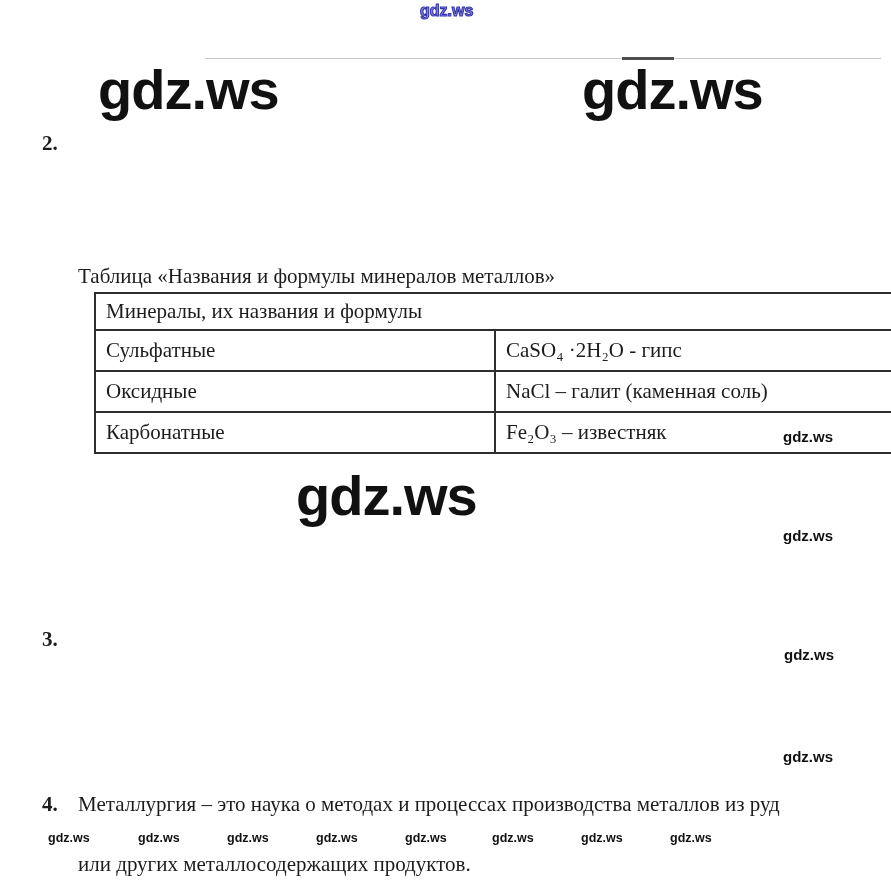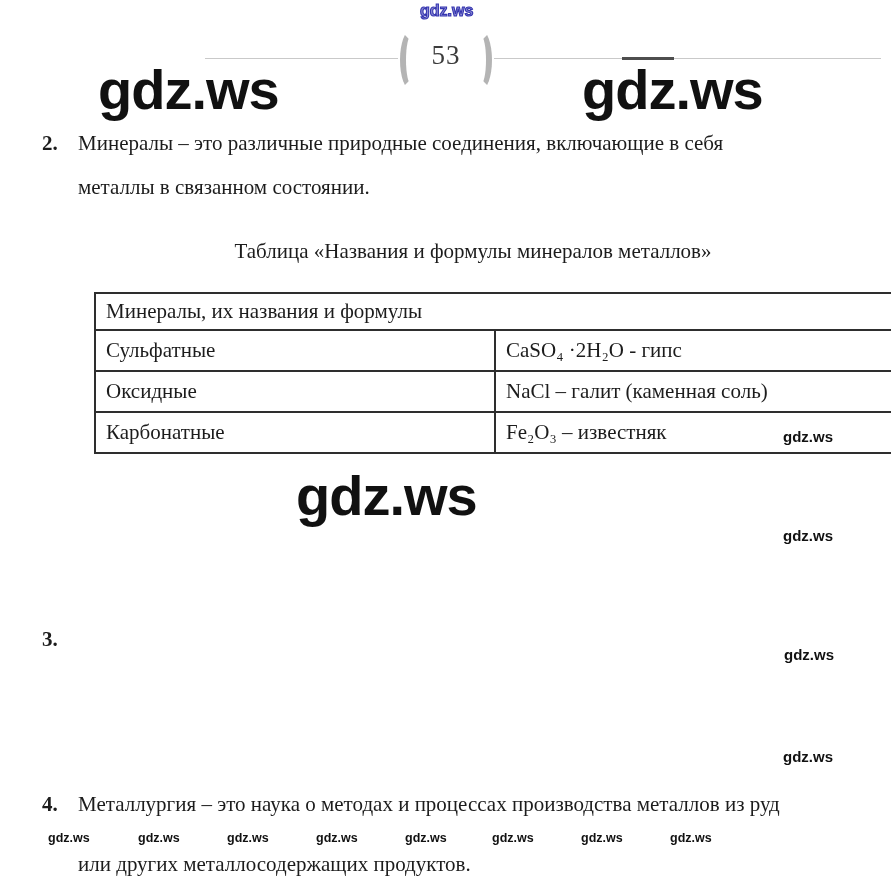--- a/index.html
+++ b/index.html
@@ -87,22 +87,22 @@
   .item-2 { top: 121px; }
   .item-2 .num, .item-2 .line { line-height: 44px; }
   .item-3 { top: 613px; }
   .item-3 .num, .item-3 .line { line-height: 52px; }
   .item-4 { top: 774px; }
   .item-4 .num, .item-4 .line { line-height: 60px; }
 
   
   .table-caption {
     position: absolute;
-    top: 239px; left: 78px; width: 790px;
-    text-align: center;
+    top: 264px; left: 78px; width: 790px;
+    text-align: left;
     font-size: 21px;
     z-index: 5;
   }
   table.minerals {
     position: absolute;
     top: 292px; left: 94px;
     width: 863px;
     border-collapse: collapse;
     z-index: 5;
   }
@@ -119,42 +119,32 @@
 </style>
 </head>
 <body>
 
 <div id="page">
 
   <div class="wm wm-blue">gdz.ws</div>
 
   <div class="divider"></div>
   <div class="divider-dark"></div>
-  <div class="pagenum-box">
-    <div class="bracket bracket-left"></div>
-    <div class="bracket bracket-right"></div>
-    <div class="pagenum">53</div>
-  </div>
 
   <div class="wm wm-big wm-big-left">gdz.ws</div>
   <div class="wm wm-big wm-big-right">gdz.ws</div>
   <div class="wm wm-big wm-big-center">gdz.ws</div>
 
   <div class="wm wm-sm wm-sm-1">gdz.ws</div>
   <div class="wm wm-sm wm-sm-2">gdz.ws</div>
   <div class="wm wm-sm wm-sm-3">gdz.ws</div>
   <div class="wm wm-sm wm-sm-4">gdz.ws</div>
 
   <div class="item item-2">
     <div class="num">2.</div>
-    <div class="lines">
-
-    <div class="line">Минералы – это различные природные соединения, включающие в себя</div>
-        <div class="line">металлы в связанном состоянии.</div>
-      </div>
   </div>
 
   <div class="table-caption">Таблица «Названия и формулы минералов металлов»</div>
 
   <table class="minerals">
     <tbody>
       <tr class="head">
         <td colspan="2">Минералы, их названия и формулы</td>
       </tr>
     </tbody>

